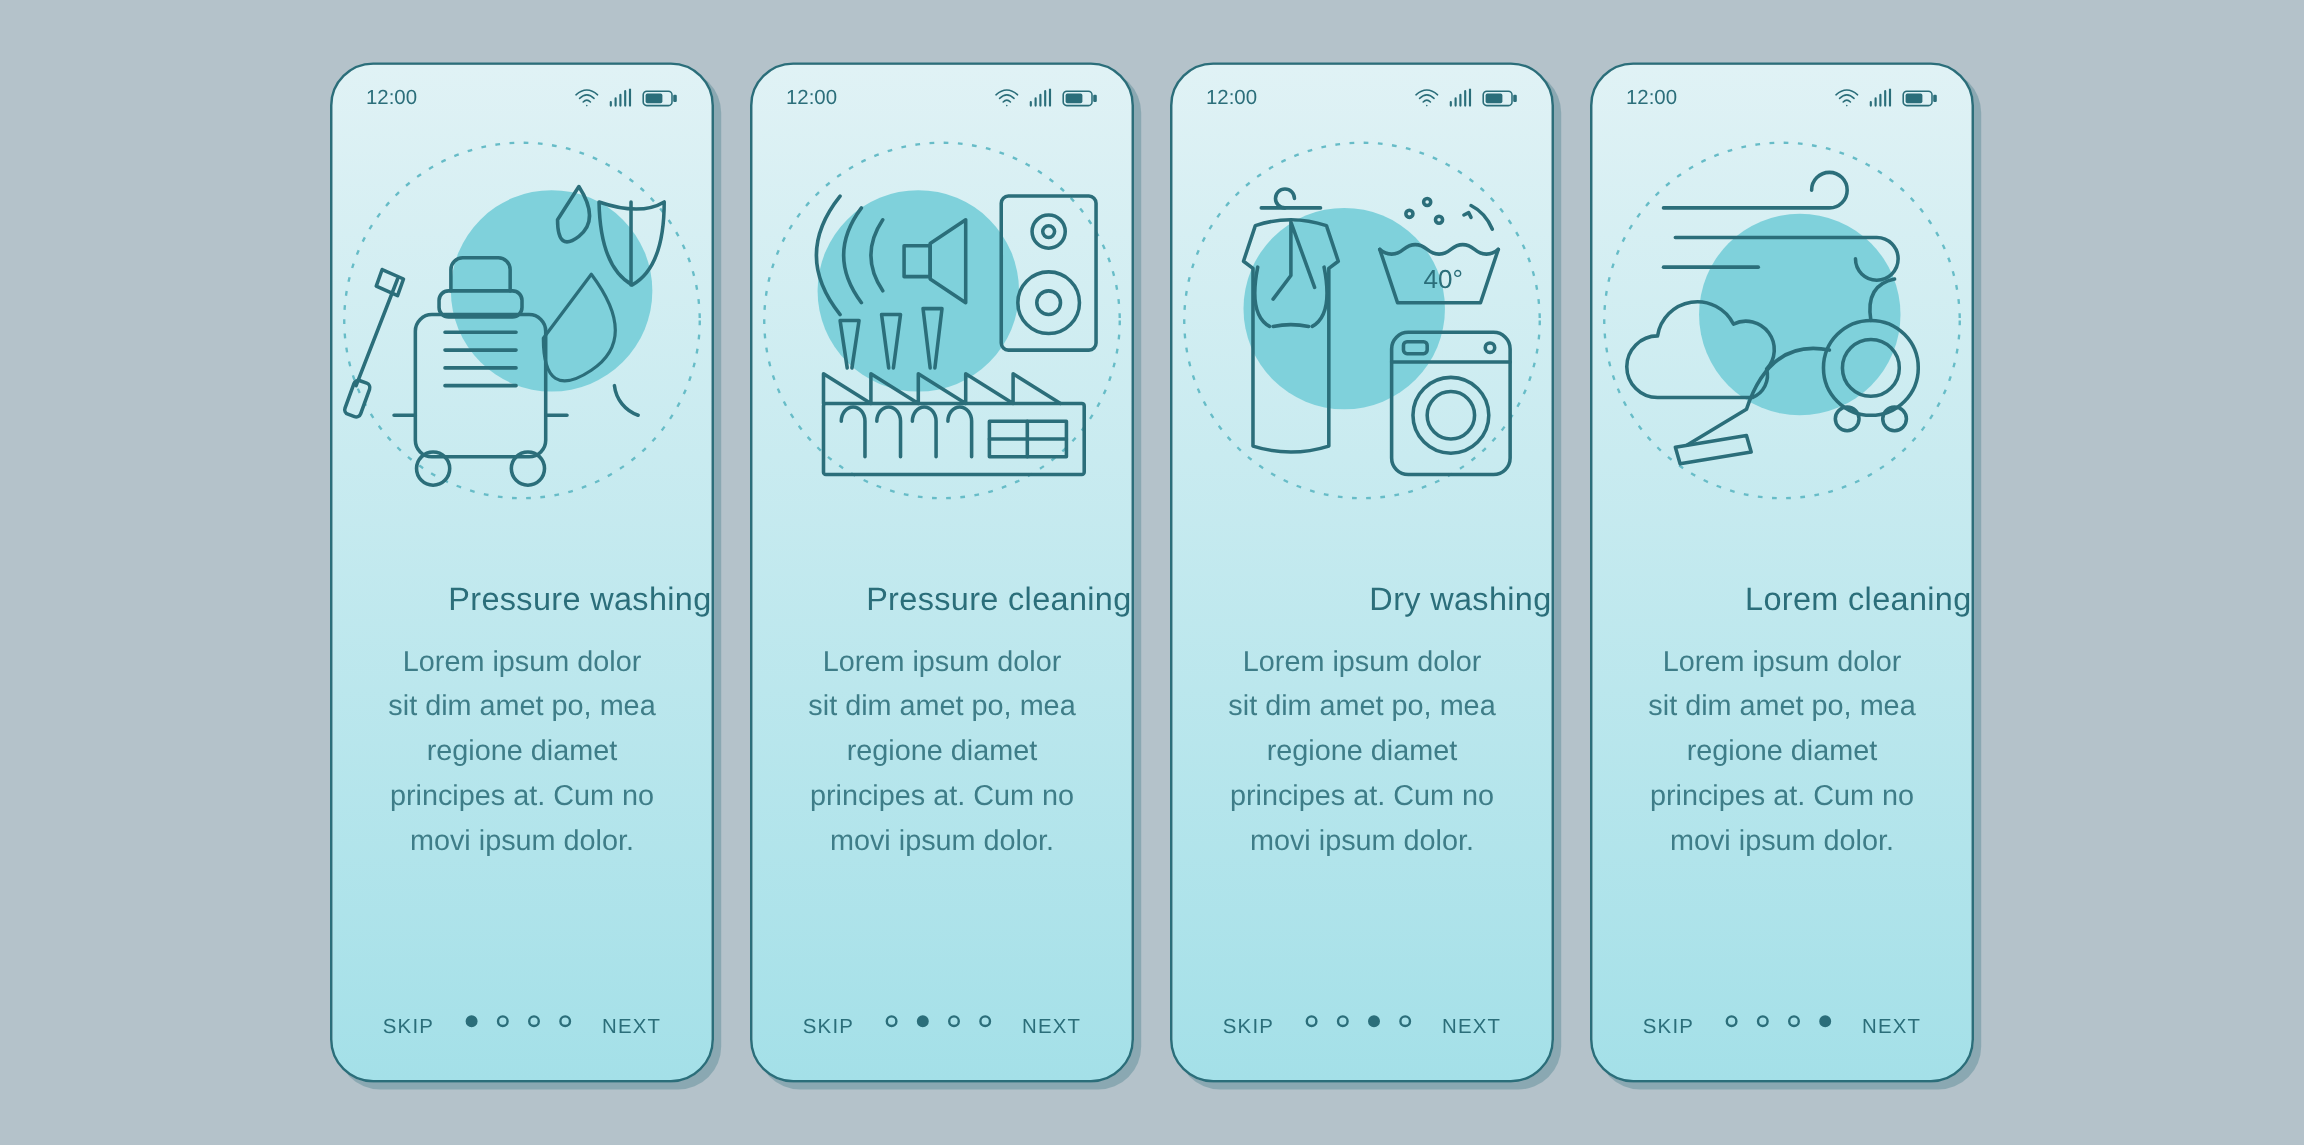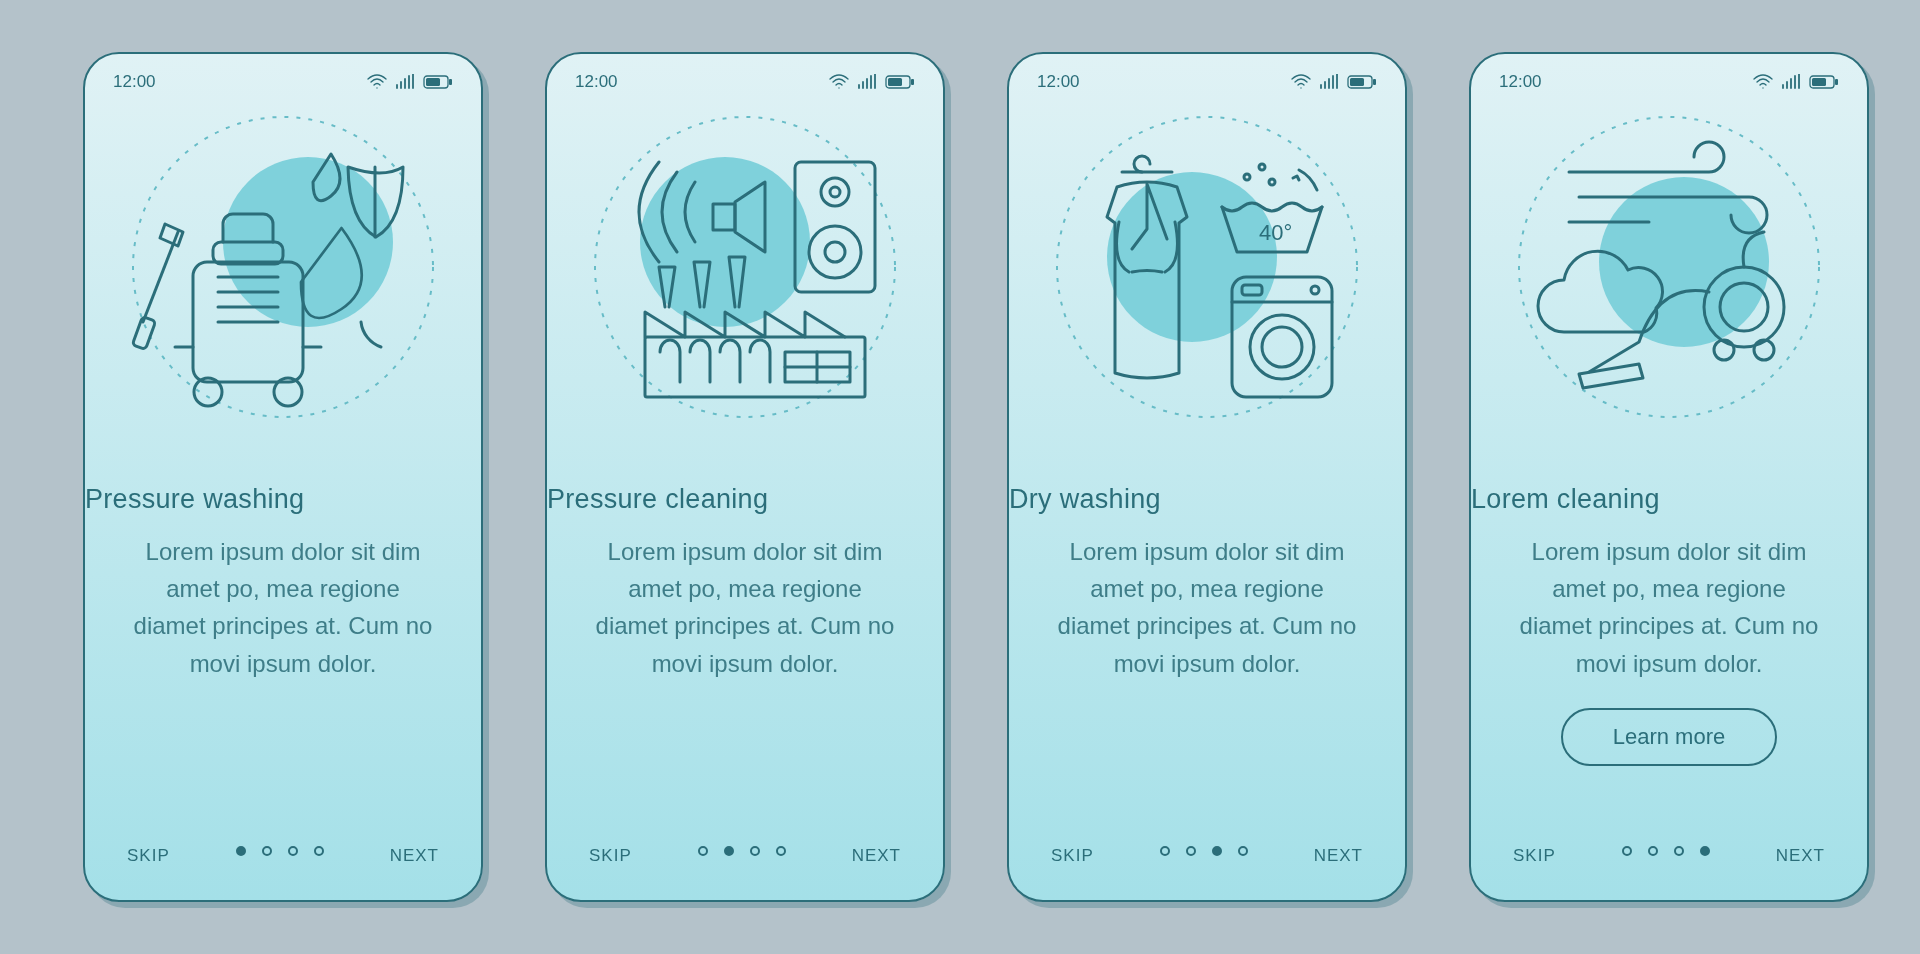--- a/index.html
+++ b/index.html
@@ -11,31 +11,30 @@
     justify-content: center;
     align-items: center;
     font-family: -apple-system, BlinkMacSystemFont, "Segoe UI", Arial, sans-serif;
   }
   .phones {
     display: flex;
     gap: 30px;
     padding: 40px;
   }
   .phone {
-    width: 400px;
+    width: 320px;
     height: 850px;
     background: linear-gradient(180deg, #e0f2f5 0%, #a4e0e8 100%);
     border-radius: 36px;
     border: 2px solid #2b6e7a;
     box-shadow: 6px 6px 0 rgba(43,110,122,0.3);
     position: relative;
     display: flex;
     flex-direction: column;
     overflow: hidden;
-    margin-left: 32px;
   }
   .status-bar {
     display: flex;
     justify-content: space-between;
     align-items: center;
     padding: 18px 28px 0 28px;
     color: #2b6e7a;
     font-size: 17px;
     font-weight: 400;
   }
@@ -44,21 +43,21 @@
   .illus {
     height: 360px;
     display: flex;
     justify-content: center;
     align-items: flex-start;
     position: relative;
     margin-top: 20px;
   }
   .illus svg { width: 320px; height: 320px; }
   .title {
-    text-align: left;
+    text-align: right;
     color: #2b6e7a;
     font-size: 27px;
     font-weight: 400;
     margin-top: 12px;
     letter-spacing: 0.3px;
   }
   .desc {
     text-align: center;
     color: #3e7d88;
     font-size: 24px;
@@ -313,21 +312,20 @@
           <circle cx="215" cy="238" r="10"></circle>
             <circle cx="255" cy="238" r="10"></circle>
           <path d="M235 155 q-5 -30 20 -35"></path>
           <path d="M200 180 q-50 -10 -70 50 l-50 30"></path>
           <path d="M70 262 l60 -10 l4 14 l-60 10 z"></path>
         </g>
       </svg>
     </div>
     <div class="title">Lorem cleaning</div>
     <div class="desc">Lorem ipsum dolor sit dim amet po, mea regione diamet principes at. Cum no movi ipsum dolor.</div>
-    <button class="learn-more">Learn more</button>
     <div class="nav-bar">
       <span class="skip-btn">SKIP</span>
       <div class="dots">
         <span class="dot"></span>
         <span class="dot"></span>
         <span class="dot"></span>
         <span class="dot active"></span>
       </div>
       <span class="next-btn">NEXT</span>
     </div>

